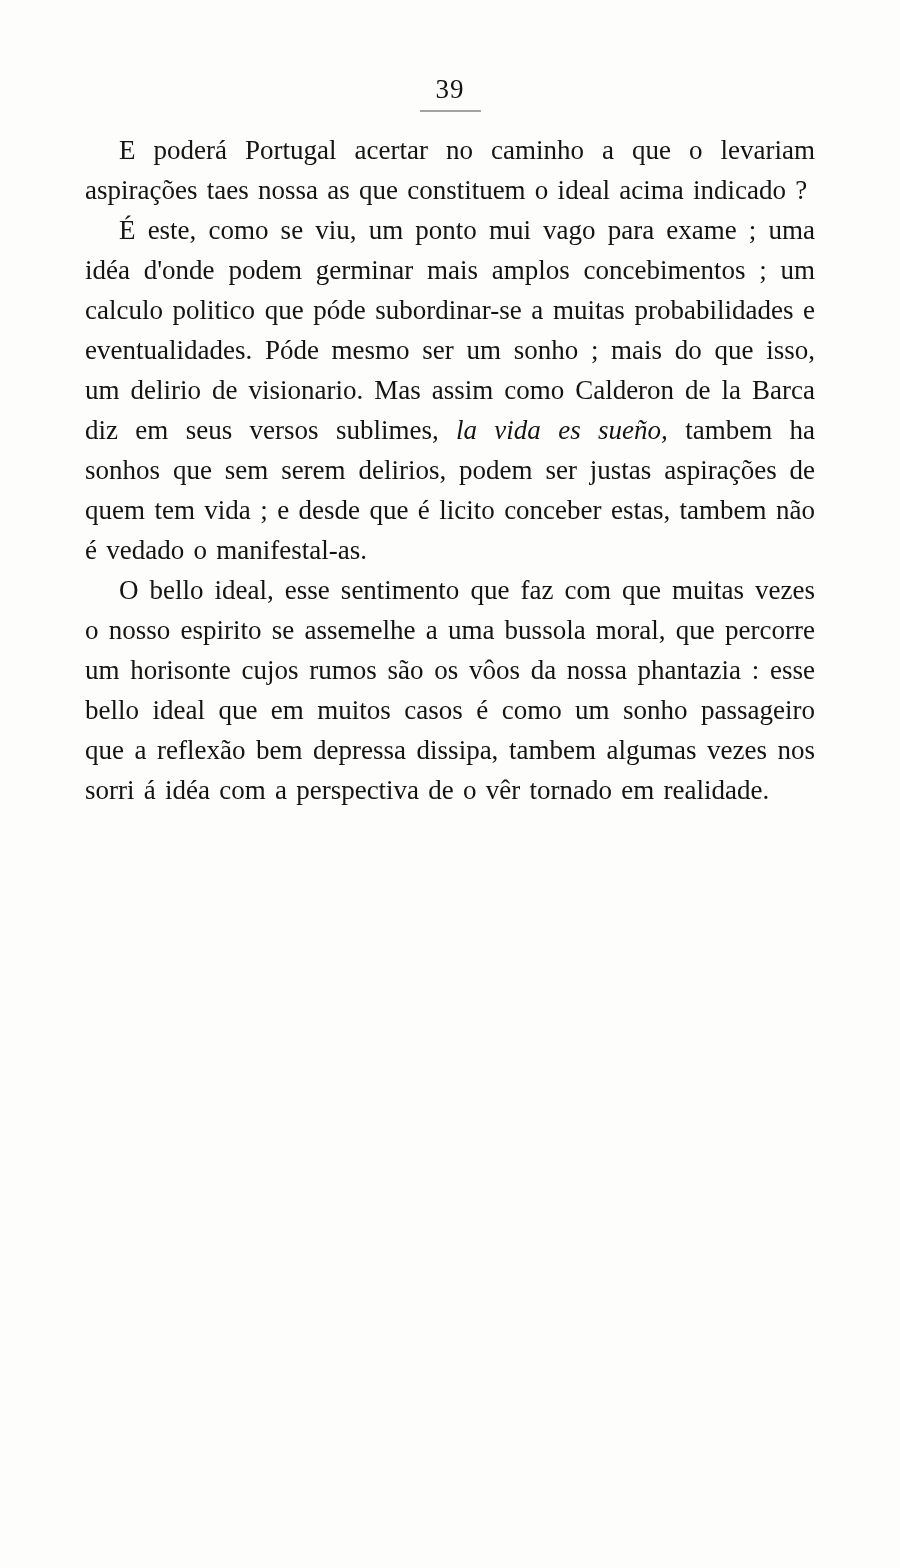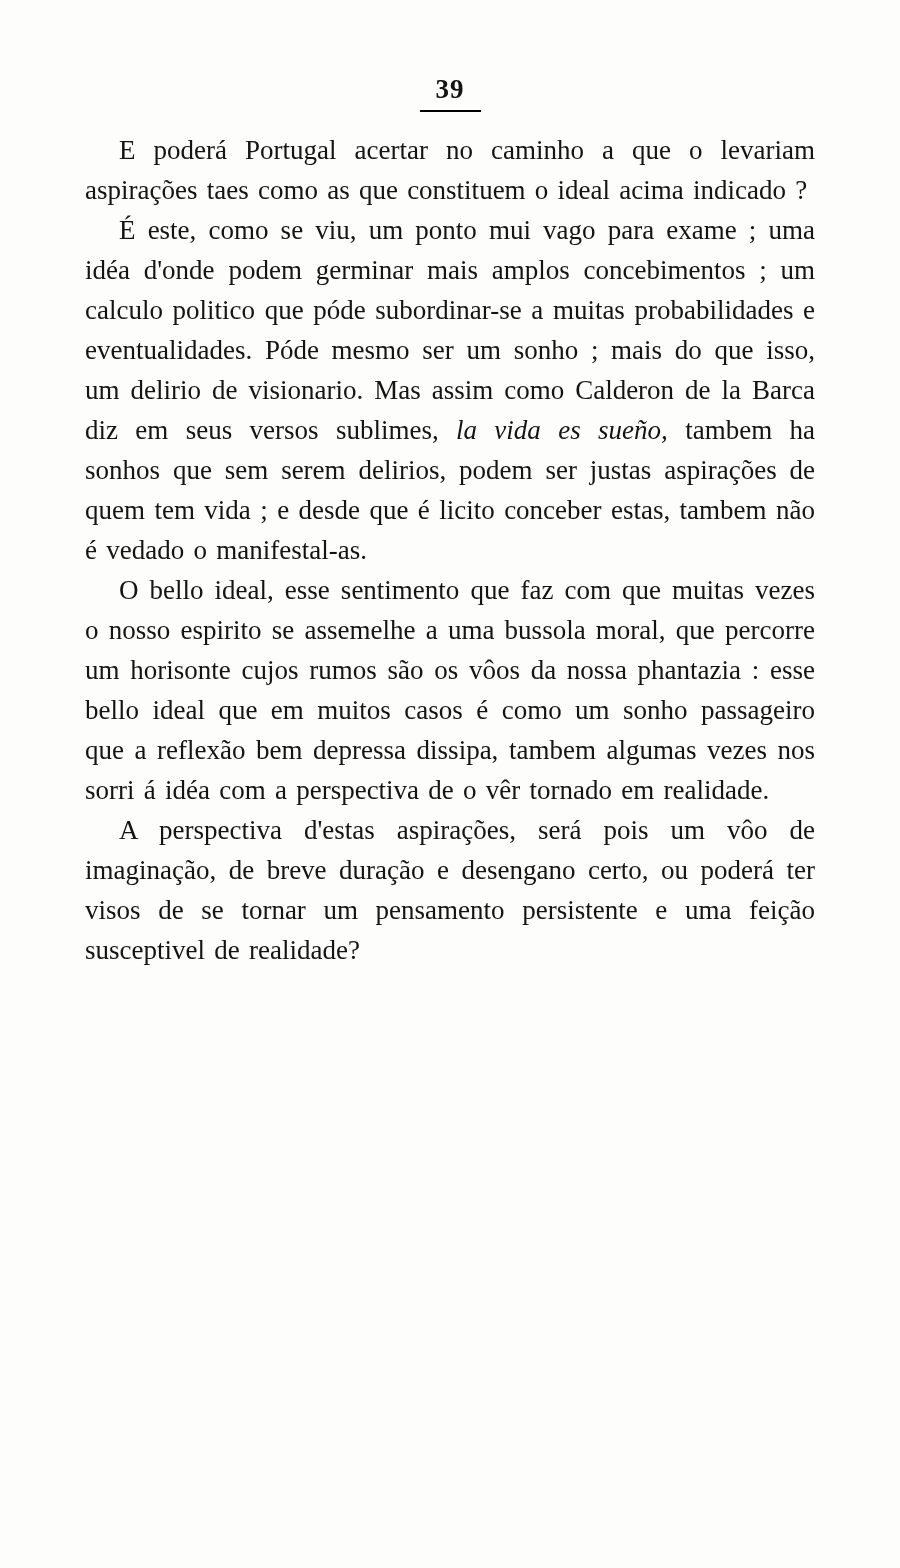--- a/index.html
+++ b/index.html
@@ -20,23 +20,23 @@
     height: 1568px;
     padding: 74px 85px 0 85px;
   }
   .page-number-wrap {
     text-align: center;
     margin-bottom: 18px;
   }
   .page-number {
     display: inline-block;
     font-size: 27px;
-    font-weight: bold;
+    font-weight: normal;
     letter-spacing: 1px;
-    border-bottom: 2px solid #000000;
+    border-bottom: 2px solid #a3a3a3;
     padding: 0 16px 5px 16px;
   }
   .content p {
     margin: 0;
     font-size: 27px;
     line-height: 40px;
     text-align: justify;
     word-spacing: 2.5px;
   }
   .content p.indent {
@@ -47,18 +47,17 @@
   }
 </style>
 </head>
 <body>
 
 <div class="page">
   <div class="page-number-wrap">
     <span class="page-number">39</span>
   </div>
   <div class="content">
-      <p class="indent"><span>E poderá Portugal acertar no caminho a que o levariam aspirações taes como as que constituem o ideal acima indicado ?</span></p>
+      <p class="indent"><span>E poderá Portugal acertar no caminho a que o levariam aspirações taes nossa as que constituem o ideal acima indicado ?</span></p>
       <p class="indent"><span>É este, como se viu, um ponto mui vago para exame ; uma idéa d'onde podem germinar mais amplos concebimentos ; um calculo politico que póde subordinar-se a muitas probabilidades e eventualidades. Póde mesmo ser um sonho ; mais do que isso, um delirio de visionario. Mas assim como Calderon de la Barca diz em seus versos sublimes, </span><span class="italic">la vida es sueño,</span><span> tambem ha sonhos que sem serem delirios, podem ser justas aspirações de quem tem vida ; e desde que é licito conceber estas, tambem não é vedado o manifestal-as.</span></p>
       <p class="indent"><span>O bello ideal, esse sentimento que faz com que muitas vezes o nosso espirito se assemelhe a uma bussola moral, que percorre um horisonte cujos rumos são os vôos da nossa phantazia : esse bello ideal que em muitos casos é como um sonho passageiro que a reflexão bem depressa dissipa, tambem algumas vezes nos sorri á idéa com a perspectiva de o vêr tornado em realidade.</span></p>
-      <p class="indent"><span>A perspectiva d'estas aspirações, será pois um vôo de imaginação, de breve duração e desengano certo, ou poderá ter visos de se tornar um pensamento persistente e uma feição susceptivel de realidade?</span></p>
     </div>
 </div>
 
 </body></html>

